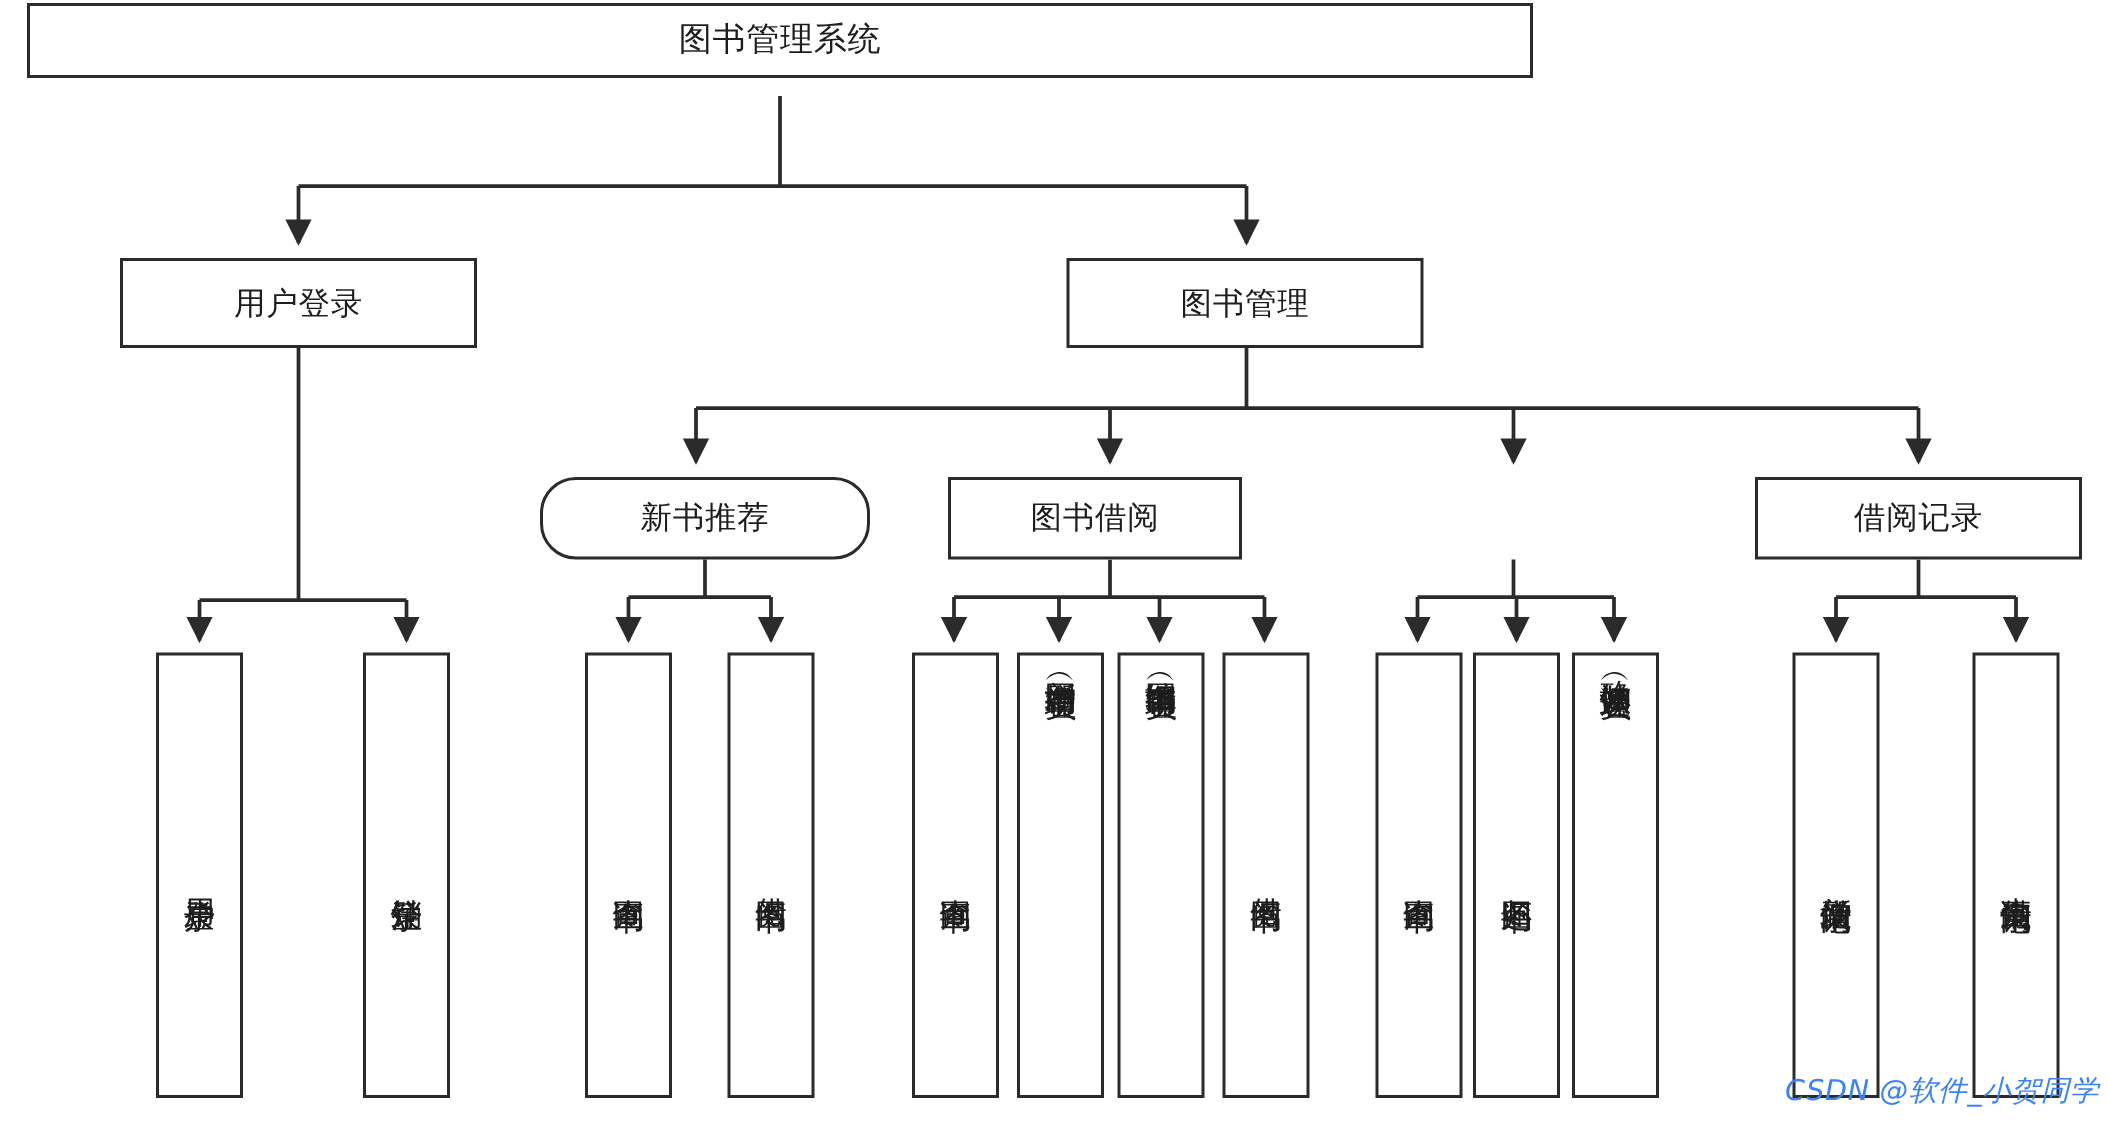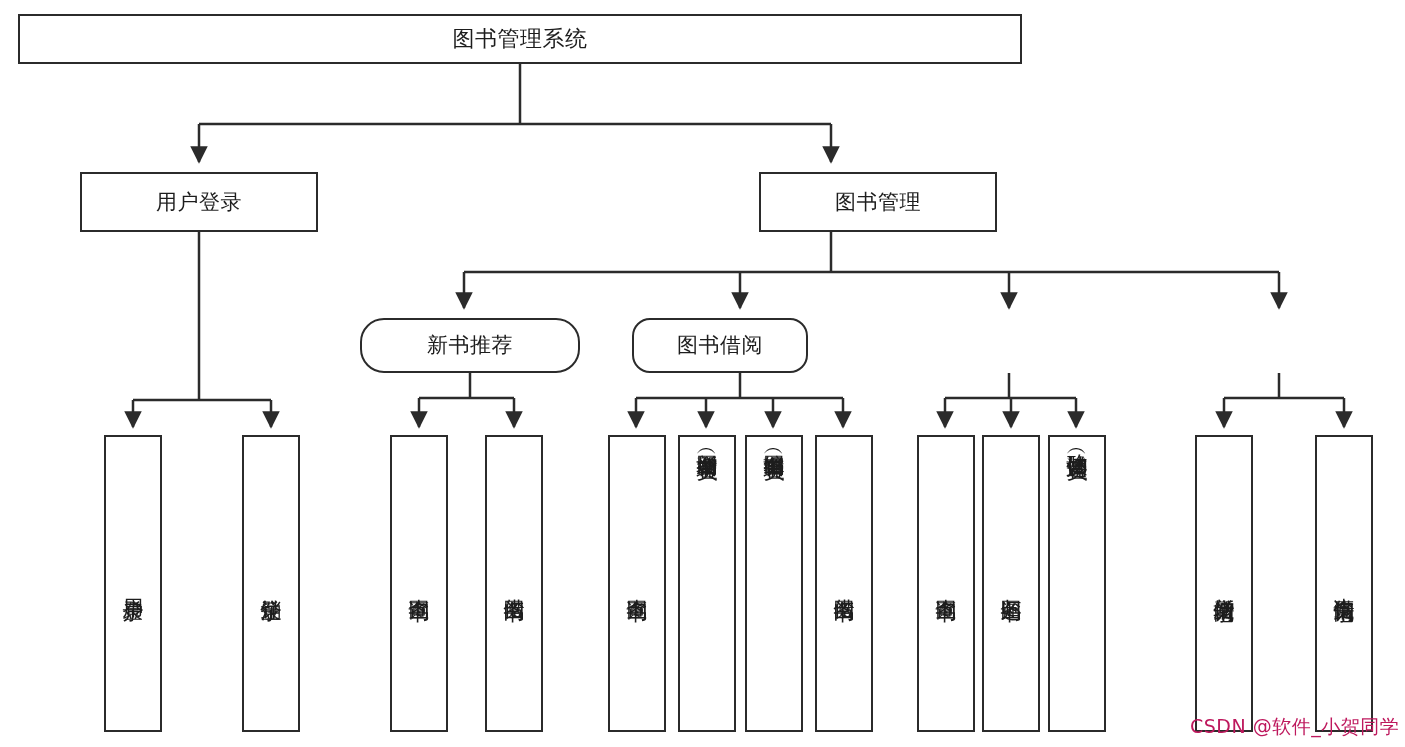--- a/index.html
+++ b/index.html
@@ -62,25 +62,26 @@
     max-height: 100%;
     display: block;
     margin: 0 auto;
   }
   .node.leaf.mid .node-label   { margin-top: 0; }
   .node.leaf.center-v {
     align-items: center;
   }
   .watermark {
     position: absolute;
-    color: #be185d;
+    color: #3b82f6;
     font-size: 19px;
     white-space: nowrap;
     z-index: 3;
     letter-spacing: 0.5px;
+    font-style: italic;
   }
 </style>
 </head>
 <body>
 
 <div id="canvas">
 
   <svg id="svg-layer" viewBox="0 0 1405 747" xmlns="http://www.w3.org/2000/svg">
     <defs>
       <marker id="arrow" viewBox="0 0 10 10" refX="9" refY="5" markerWidth="7" markerHeight="7" orient="auto-start-reverse">
@@ -125,36 +126,39 @@
       <path d="M 1011 398 L 1011 427" marker-end="url(#arrow)"></path>
       <path d="M 1076 398 L 1076 427" marker-end="url(#arrow)"></path>
 
       <path d="M 1279 373 L 1279 398"></path>
       <path d="M 1224 398 L 1344 398"></path>
       <path d="M 1224 398 L 1224 427" marker-end="url(#arrow)"></path>
       <path d="M 1344 398 L 1344 427" marker-end="url(#arrow)"></path>
     </g>
   </svg>
 
-  <div class="node root" style="left:18px; top:14px; width:1004px; height:50px;">
+  <div class="node root" style="left:18px; top:2px; width:1004px; height:50px;">
     <span class="node-label">图书管理系统</span>
   </div>
 
   <div class="node level2" style="left:80px; top:172px; width:238px; height:60px;">
     <span class="node-label">用户登录</span>
   </div>
-  <div class="node level2" style="left:711px; top:172px; width:238px; height:60px;margin-left:48px;">
+  <div class="node level2" style="left:711px; top:172px; width:238px; height:60px;">
     <span class="node-label">图书管理</span>
   </div>
 
   <div class="node level3" style="left:360px; top:318px; width:220px; height:55px;border-radius:24px;">
     <span class="node-label">新书推荐</span>
   </div>
-  <div class="node level3" style="left:632px; top:318px; width:176px; height:55px;border-radius:18px;">
+  <div class="node level3" style="left:632px; top:318px; width:196px; height:55px;">
     <span class="node-label">图书借阅</span>
+  </div>
+  <div class="node level3" style="left:1170px; top:318px; width:218px; height:55px;">
+    <span class="node-label">借阅记录</span>
   </div>
 
   <div class="node leaf center-v" style="left:104px; top:435px; width:58px; height:297px;">
     <span class="node-label">用户登录</span>
   </div>
   <div class="node leaf center-v" style="left:242px; top:435px; width:58px; height:297px;">
     <span class="node-label">注销登录</span>
   </div>
 
   <div class="node leaf center-v" style="left:390px; top:435px; width:58px; height:297px;">

